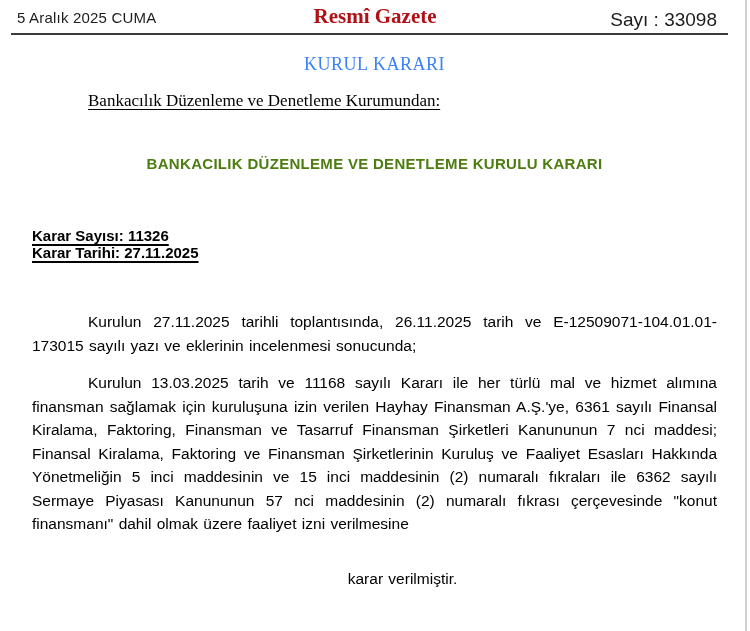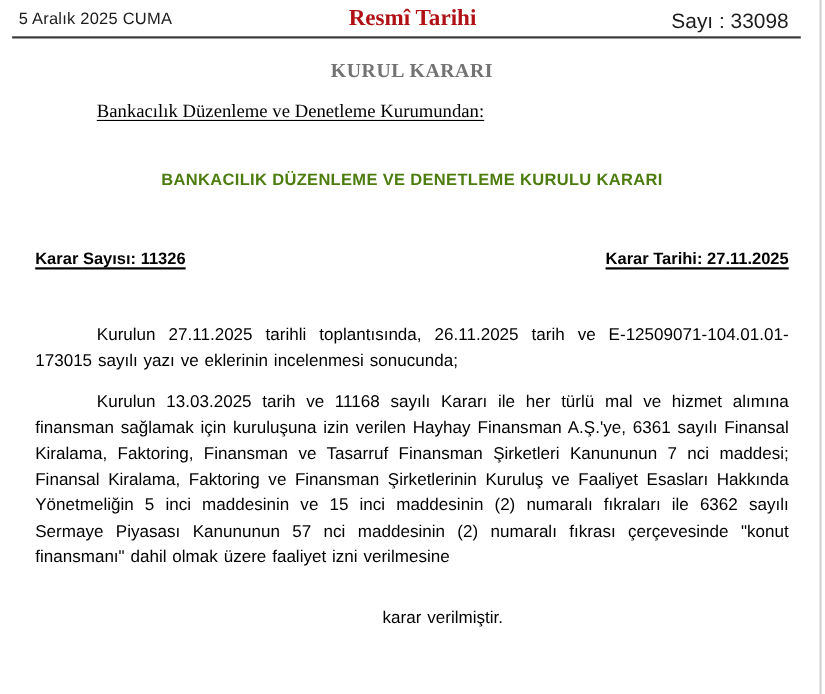--- a/index.html
+++ b/index.html
@@ -61,24 +61,24 @@
   }
   
   .content {
     position: relative;
     margin: 0 33px 0 32px; 
   }
   .section-title {
     margin: 20px 0 0 0;
     text-align: center;
     font-family: "Liberation Serif", serif;
-    font-weight: bold;
+    font-weight: normal;
     font-size: 18px;
     letter-spacing: 0.5px;
-    color: #737373;
+    color: #3b82f6;
   }
   .authority {
     margin-top: 16px;
     margin-left: 56px;
     font-family: "Liberation Serif", serif;
     font-size: 17px;
     color: #000;
     text-decoration: underline;
     text-underline-offset: 3px;
     width: fit-content;
@@ -91,20 +91,21 @@
     letter-spacing: 0.3px;
     color: #4d7c0f;
   }
   .decision-meta {
     margin-top: 55px;
     display: flex;
     justify-content: space-between;
     font-size: 15px;
     font-weight: bold;
     color: #000;
+    flex-direction: column;
   }
   .decision-meta span {
     text-decoration: underline;
     text-decoration-thickness: 2px;
     text-underline-offset: 3px;
   }
   .body-para {
     margin: 0;
     font-size: 15.5px;
     line-height: 23.5px;
@@ -117,21 +118,21 @@
   .para-main    { margin-top: 14px; }
   .para-closing { margin-top: 31px; text-align: center; }
 </style>
 </head>
 <body>
 
 <div class="page">
 
   <div class="masthead">
     <span class="masthead-date">5 Aralık 2025 CUMA</span>
-    <span class="masthead-title" style="color:#b01116;">Resmî Tarihi</span>
+    <span class="masthead-title" style="color:#b01116;">Resmî Gazete</span>
     <span class="masthead-issue">Sayı : 33098</span>
     <div class="masthead-rule"></div>
   </div>
 
   <div class="content">
 
     <h1 class="section-title">KURUL KARARI</h1>
 
     <div class="authority">Bankacılık Düzenleme ve Denetleme Kurumundan:</div>
 

